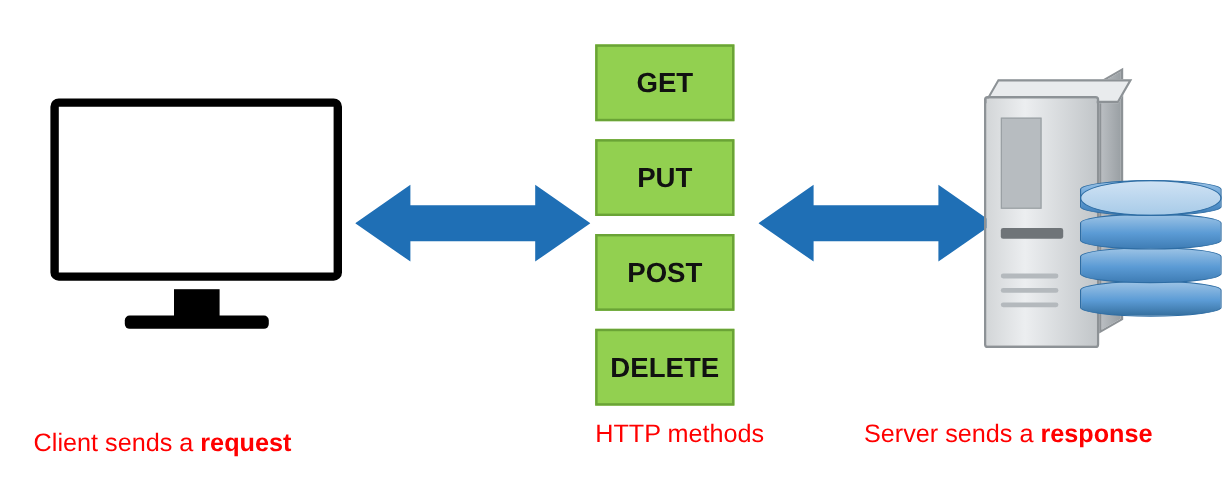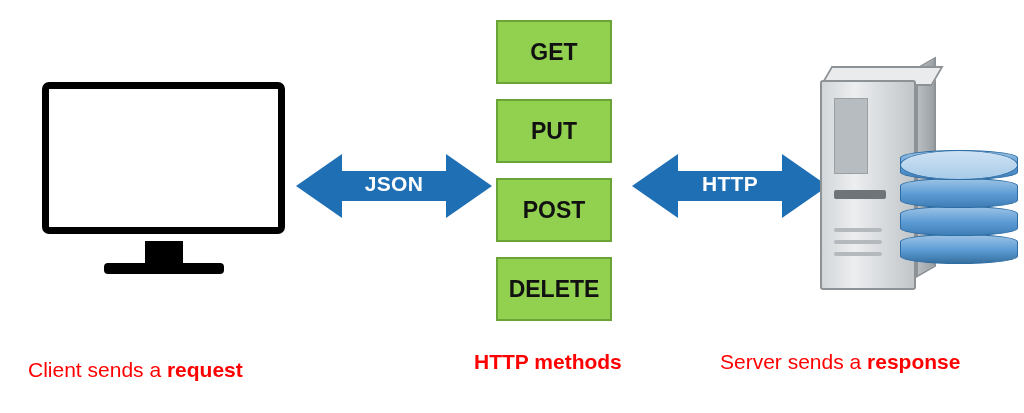--- a/index.html
+++ b/index.html
@@ -82,21 +82,21 @@
     font-weight: 700;
     color: #ffffff;
     letter-spacing: 0.3px;
     pointer-events: none;
   }
 
   
   #methods-column {
     position: absolute;
     left: 496px;
-    top: 20px;
+    top: 37px;
     width: 140px;
   }
   .method-box {
     width: 116px;
     height: 64px;
     background: #92d050;
     border: 2px solid #6aa336;
     box-sizing: border-box;
     display: flex;
     align-items: center;
@@ -218,53 +218,51 @@
 
   
   .caption {
     position: absolute;
     font-size: 21px;
     color: #ff0000;
     white-space: nowrap;
   }
   .caption b { font-weight: 700; }
   #caption-client { left: 28px; top: 358px; }
-  #caption-methods { left: 474px; top: 350px; font-weight: 700; }
+  #caption-methods { left: 496px; top: 350px; font-weight: 400; }
   #caption-server { left: 720px; top: 350px; }
 </style>
 </head>
 <body>
 
 <div class="stage">
 
   <div id="client-monitor">
     <div id="monitor-screen"></div>
     <div id="monitor-neck"></div>
     <div id="monitor-base"></div>
   </div>
 
   <div class="dbl-arrow" id="arrow-json">
     <svg width="196" height="72" viewBox="0 0 196 72">
       <polygon points="0,36 46,4 46,21 150,21 150,4 196,36 150,68 150,51 46,51 46,68" fill="#1f6fb5"></polygon>
     </svg>
-    <div class="arrow-label">JSON</div>
   </div>
 
   <div id="methods-column">
     <div class="method-box">GET</div>
     <div class="method-box">PUT</div>
     <div class="method-box">POST</div>
     <div class="method-box">DELETE</div>
   </div>
 
   <div class="dbl-arrow" id="arrow-http">
     <svg width="196" height="72" viewBox="0 0 196 72">
       <polygon points="0,36 46,4 46,21 150,21 150,4 196,36 150,68 150,51 46,51 46,68" fill="#1f6fb5"></polygon>
     </svg>
-    <div class="arrow-label">HTTP</div>
   </div>
 
   <div id="server-graphic">
     <div id="server-side"></div>
     <div id="server-top"></div>
     <div id="server-body"></div>
     <div id="server-panel"></div>
     <div id="server-slot"></div>
     <div class="server-vent" id="vent1"></div>
     <div class="server-vent" id="vent2"></div>

